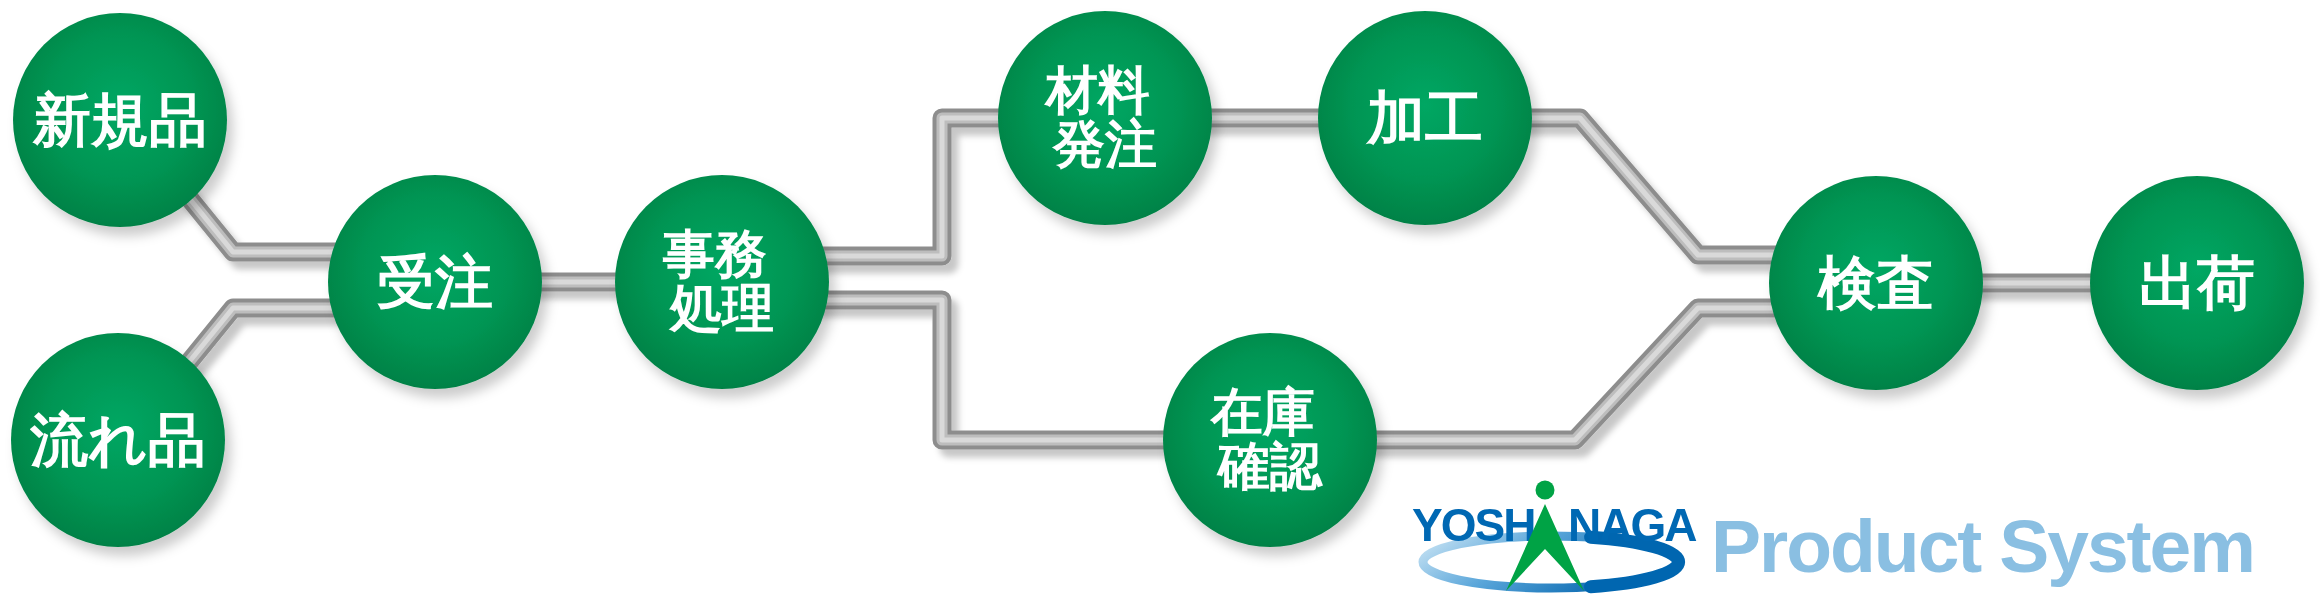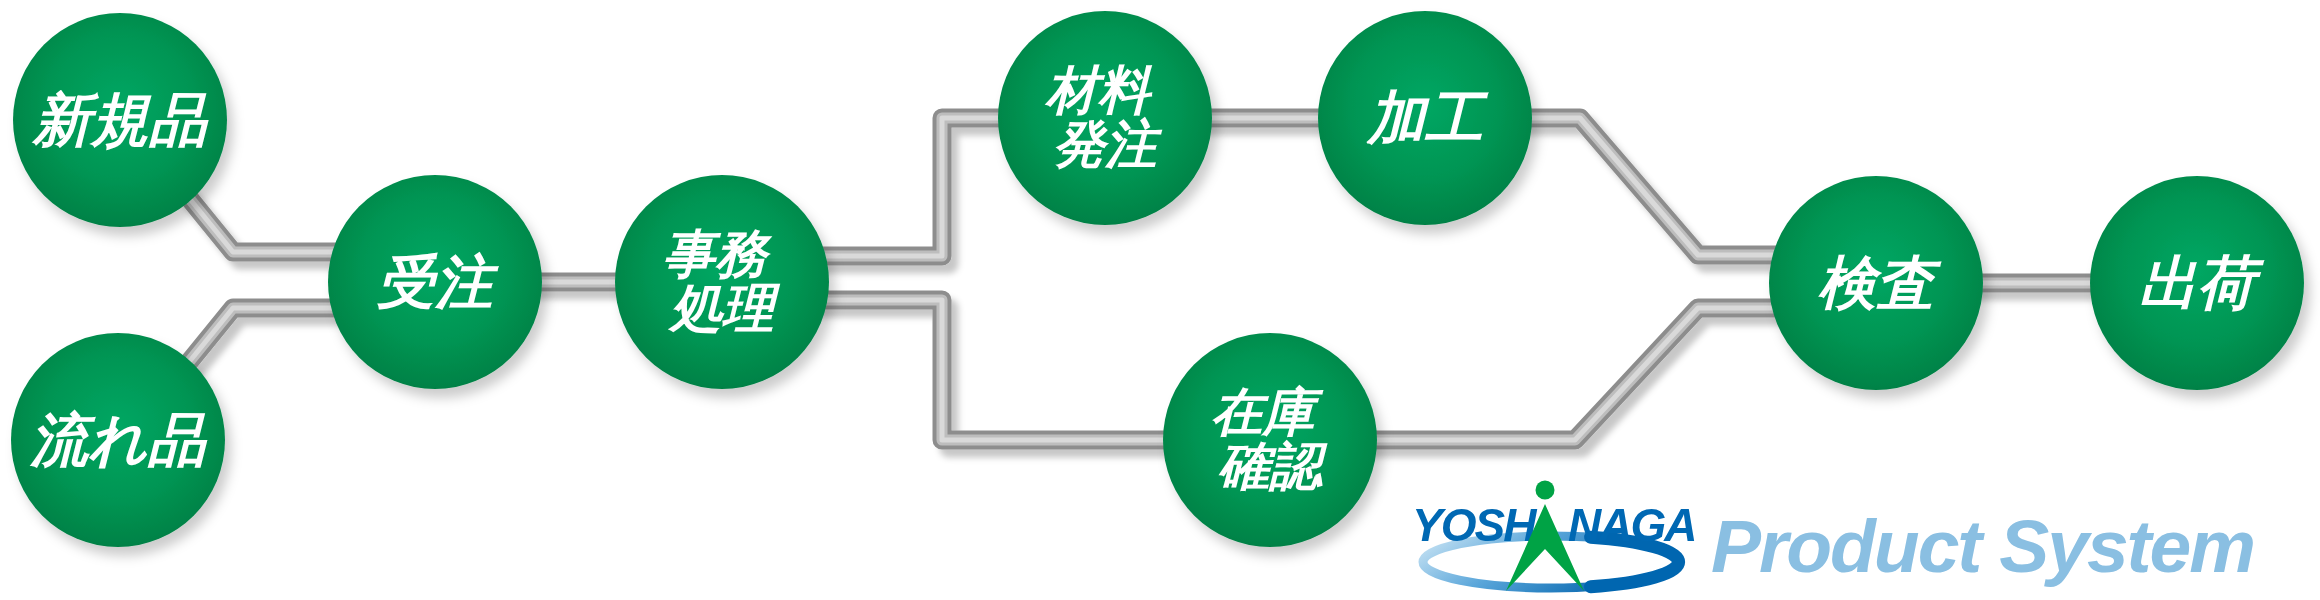--- a/index.html
+++ b/index.html
@@ -3,21 +3,20 @@
 <meta charset="utf-8">
 <style>
   html, body { margin: 0; padding: 0; background: #ffffff; }
   .stage {
     position: relative;
     width: 2320px;
     height: 600px;
     background: #ffffff;
     overflow: hidden;
     font-family: "Liberation Sans", "DejaVu Sans", sans-serif;
-    font-style: italic;
   }
   svg { display: block; width: 2320px; height: 600px; }
   .node-label {
     fill: #ffffff;
     font-weight: 700;
     text-anchor: middle;
     font-family: "Liberation Sans", "DejaVu Sans", sans-serif;
   }
   .node-label.single { font-size: 58px; }
   .node-label.double { font-size: 52px; }

